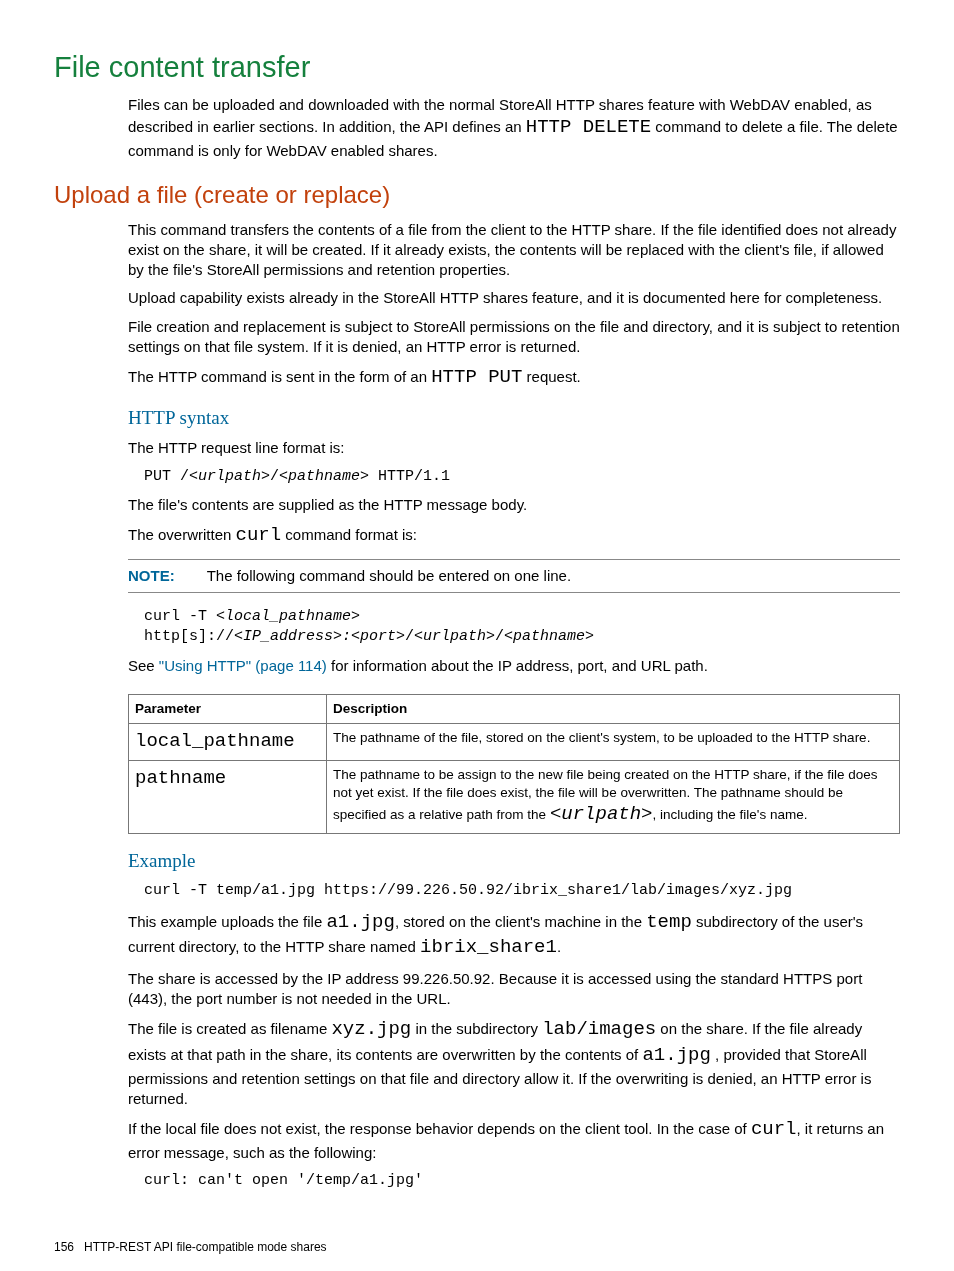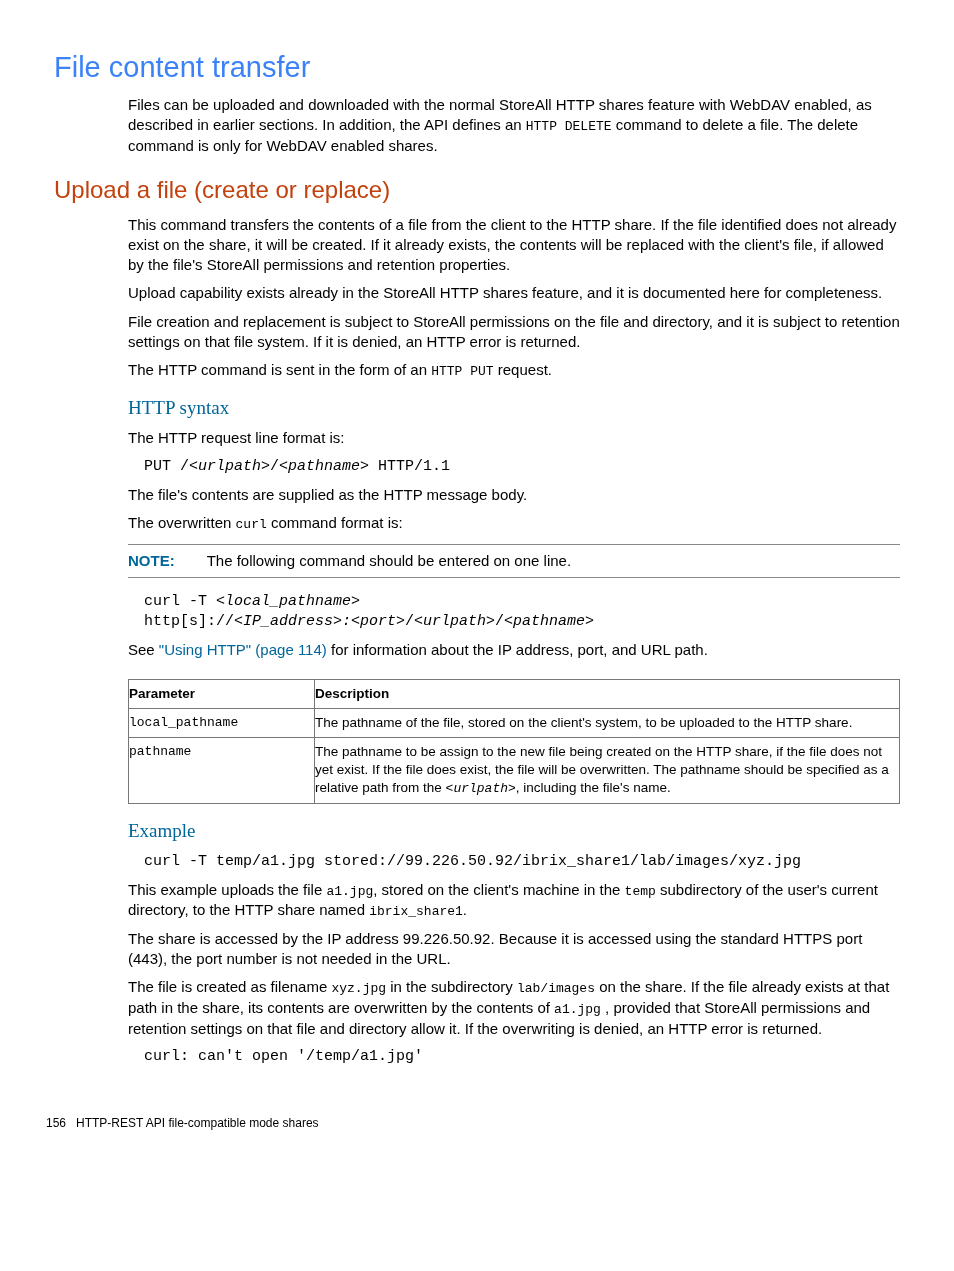--- a/index.html
+++ b/index.html
@@ -10,21 +10,21 @@
     padding: 48px 54px 30px 54px;
     width: 954px;
     box-sizing: border-box;
     line-height: 1.35;
   }
   h1 {
     font-family: "Arial Narrow", Arial, sans-serif;
     font-stretch: condensed;
     font-weight: 400;
     font-size: 29px;
-    color: #3b82f6;
+    color: #15803d;
     margin: 0 0 4px 0;
   }
   h2 {
     font-family: "Arial Narrow", Arial, sans-serif;
     font-stretch: condensed;
     font-weight: 400;
     font-size: 24px;
     color: #c2410c;
     margin: 18px 0 8px 0;
   }
@@ -37,21 +37,21 @@
     margin: 14px 0 6px 0;
   }
   .body-indent {
     margin-left: 74px;
   }
   p {
     margin: 8px 0;
   }
   code, .mono {
     font-family: "Courier New", Courier, monospace;
-    font-size: 13px;
+    font-size: 19px;
   }
   .code-block {
     font-family: "Courier New", Courier, monospace;
     font-size: 15px;
     white-space: pre;
     margin: 8px 16px;
   }
   .italic { font-style: italic; }
   .note-box {
     border-top: 1px solid #888;
@@ -69,31 +69,31 @@
     text-decoration: none;
   }
   table.param-table {
     border-collapse: collapse;
     width: 100%;
     margin: 18px 0 8px 0;
     font-size: 13.5px;
   }
   table.param-table th, table.param-table td {
     border: 1px solid #777;
-    padding: 5px 0;
+    padding: 5px 6px;
     text-align: left;
     vertical-align: top;
   }
   table.param-table th {
     font-weight: bold;
   }
   .col-param { width: 185px; }
   .footer {
     position: absolute;
-    left: 46px;
+    left: 54px;
     font-size: 12px;
     margin-top: 40px;
   }
   .pagenum { margin-right: 10px; }
 </style>
 </head>
 <body>
 
 <h1>File content transfer</h1>
 
@@ -149,31 +149,34 @@
       <td class="mono">pathname</td>
       <td>
         <span>The pathname to be assign to the new file being created on the HTTP share, if the file does not yet exist. If the file does exist, the file will be overwritten. The pathname should be specified as a relative path from the </span><span class="mono italic">&lt;urlpath&gt;</span><span>, including the file's name.</span>
       </td>
     </tr>
   </tbody>
     </table>
 
   <h3>Example</h3>
 
-  <div class="code-block">curl -T temp/a1.jpg stored://99.226.50.92/ibrix_share1/lab/images/xyz.jpg</div>
+  <div class="code-block">curl -T temp/a1.jpg https://99.226.50.92/ibrix_share1/lab/images/xyz.jpg</div>
 
   <p>
     <span>This example uploads the file </span><code>a1.jpg</code><span>, stored on the client's machine in the </span><code>temp</code><span> subdirectory of the user's current directory, to the HTTP share named </span><code>ibrix_share1</code><span>.</span>
   </p>
 
   <p>The share is accessed by the IP address 99.226.50.92. Because it is accessed using the standard HTTPS port (443), the port number is not needed in the URL.</p>
 
   <p>
     <span>The file is created as filename </span><code>xyz.jpg</code><span> in the subdirectory </span><code>lab/images</code><span> on the share. If the file already exists at that path in the share, its contents are overwritten by the contents of </span><code>a1.jpg</code><span> , provided that StoreAll permissions and retention settings on that file and directory allow it. If the overwriting is denied, an HTTP error is returned.</span>
   </p>
 
+  <p>
+    <span>If the local file does not exist, the response behavior depends on the client tool. In the case of </span><code>curl</code><span>, it returns an error message, such as the following:</span>
+  </p>
 
   <div class="code-block">curl: can't open '/temp/a1.jpg'</div>
 </div>
 
 <div class="footer">
   <span class="pagenum">156</span><span>HTTP-REST API file-compatible mode shares</span>
 </div>
 
 </body></html>

